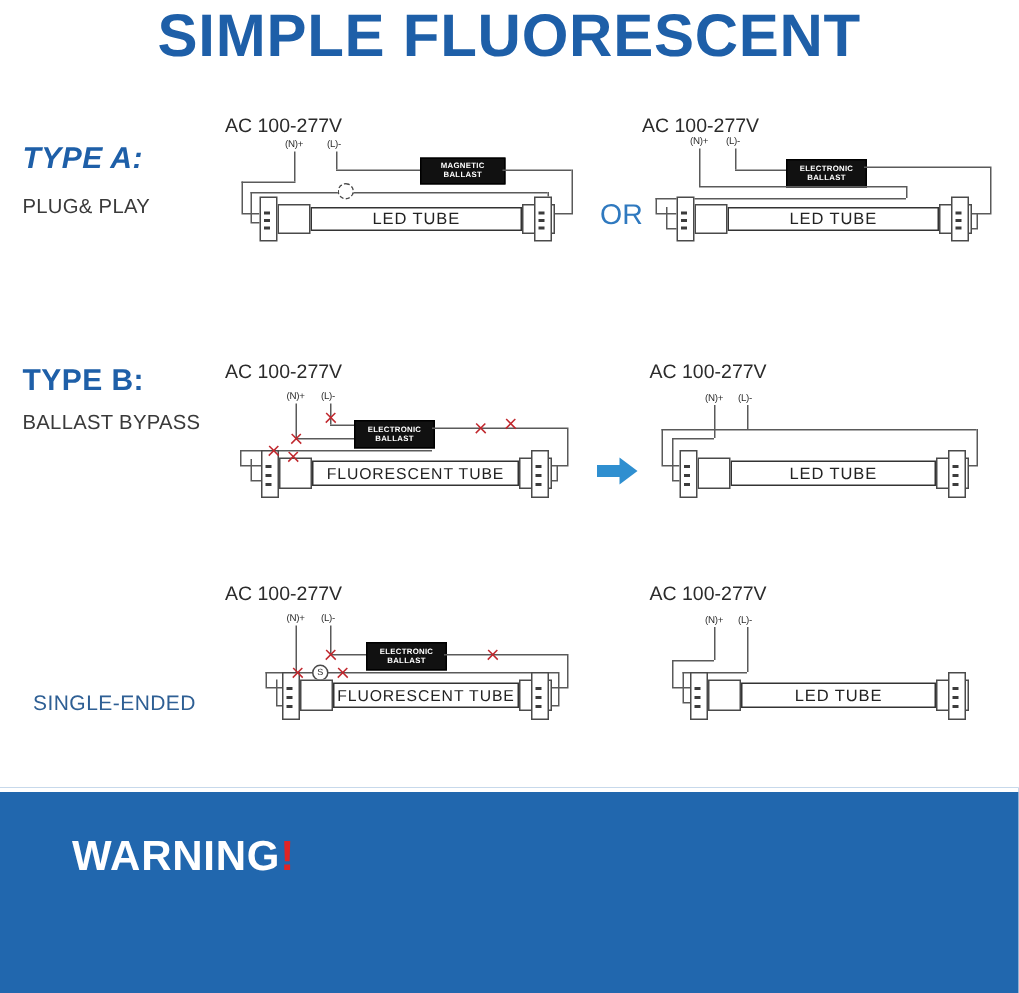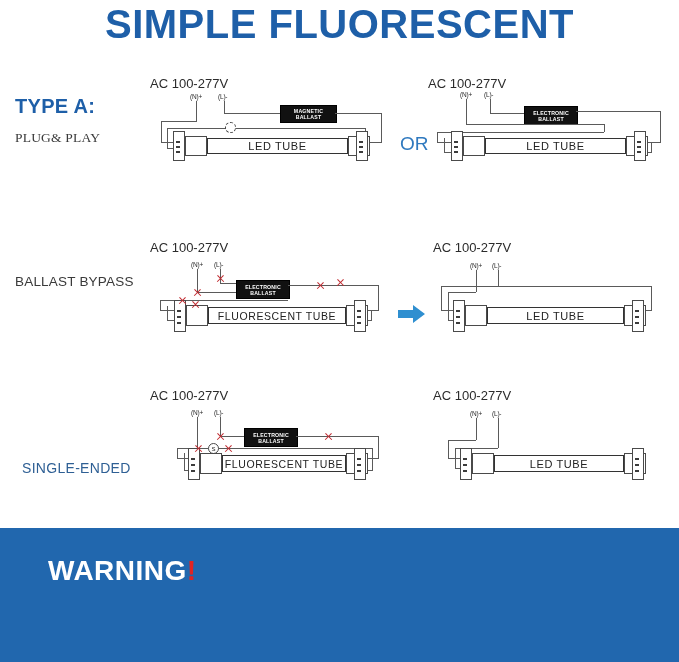--- a/index.html
+++ b/index.html
@@ -153,22 +153,22 @@
     letter-spacing:0.2px;
   }
 </style>
 </head>
 <body>
 
 <div class="page">
 
   <div class="title" style="top:2px;">SIMPLE FLUORESCENT</div>
 
-  <div class="type-head" style="left:15px;top:95px;">TYPE A:</div>
-  <div class="type-sub" style="left:15px;top:130px;font-family:Liberation Serif, serif;">PLUG&amp; PLAY</div>
+  <div class="type-head" style="left:15px;top:95px;font-style:italic;">TYPE A:</div>
+  <div class="type-sub" style="left:15px;top:130px;">PLUG&amp; PLAY</div>
   <div class="or-label" style="left:400px;top:133px;">OR</div>
 
   <div class="diagram" style="left:150px;top:76px;width:235px;height:105px;">
 
     <div class="ac-label" style="left:0px;top:0px;">AC 100-277V</div>
     <div class="pin-label" style="left:40px;top:17px;">(N)+</div>
     <div class="pin-label" style="left:68px;top:17px;">(L)-</div>
 
     <div class="w wv" style="left:46px;top:25px;height:20px;"></div>
     <div class="w wv" style="left:74px;top:25px;height:12px;"></div>
@@ -249,20 +249,21 @@
     <div class="endcap" style="left:35px;top:60px;width:22px;height:20px;"></div>
     <div class="tube-body" style="left:57px;top:62px;width:141px;height:16px;">LED TUBE</div>
     <div class="endcap" style="left:198px;top:60px;width:22px;height:20px;"></div>
     <div class="socket" style="left:206px;top:55px;width:12px;height:30px;">
       <i style="top:9px;"></i>
         <i style="top:14px;"></i>
         <i style="top:19px;"></i>
     </div>
   </div>
 
+  <div class="type-head" style="left:15px;top:243px;">TYPE B:</div>
   <div class="type-sub" style="left:15px;top:274px;">BALLAST BYPASS</div>
   <div class="mode-label" style="left:22px;top:460px;">SINGLE-ENDED</div>
 
   <div class="diagram" style="left:150px;top:240px;width:240px;height:110px;">
 
     <div class="ac-label" style="left:0px;top:0px;">AC 100-277V</div>
     <div class="pin-label" style="left:41px;top:21px;">(N)+</div>
     <div class="pin-label" style="left:64px;top:21px;">(L)-</div>
 
     <div class="w wv" style="left:47px;top:29px;height:23px;"></div>

